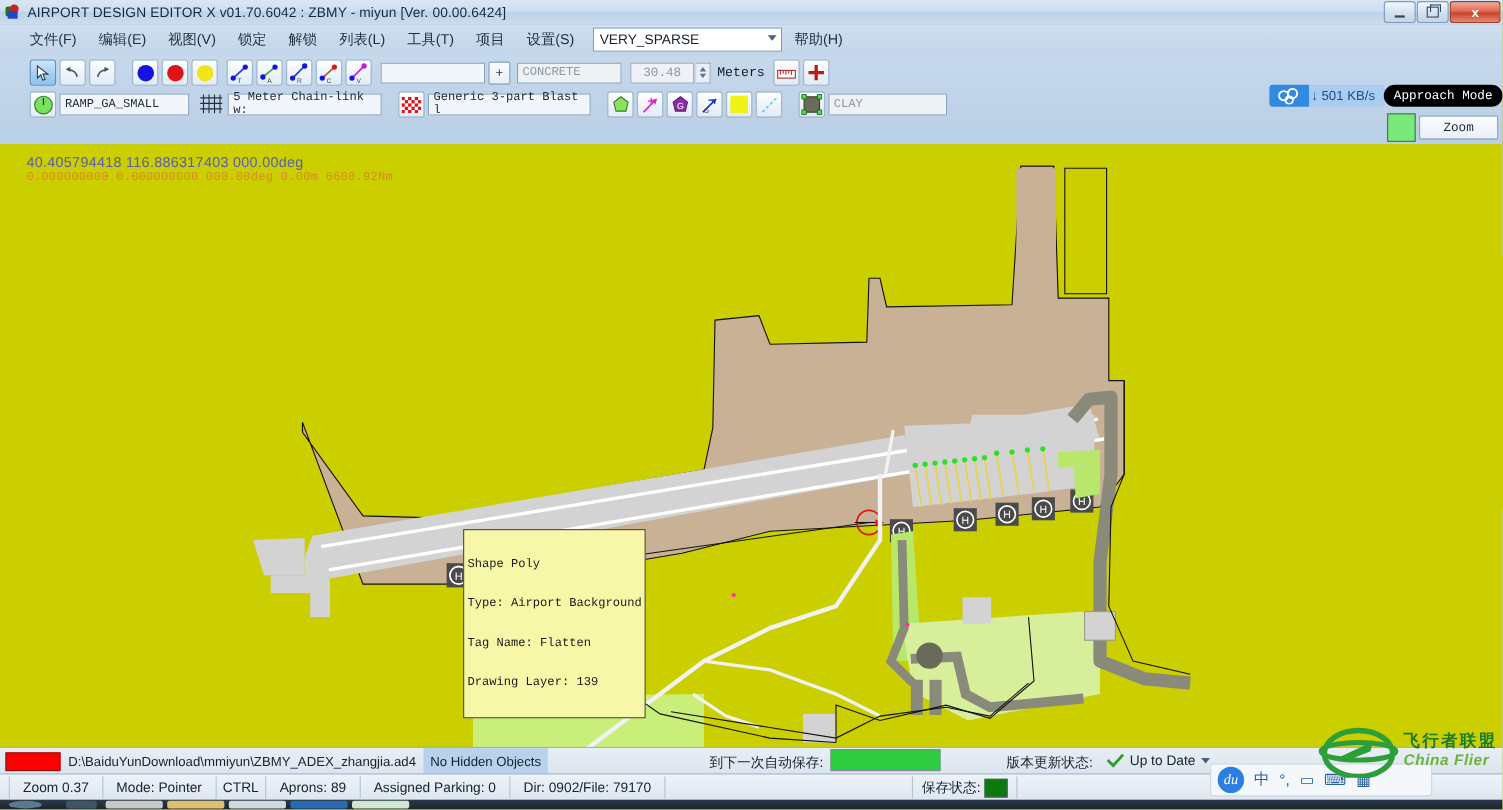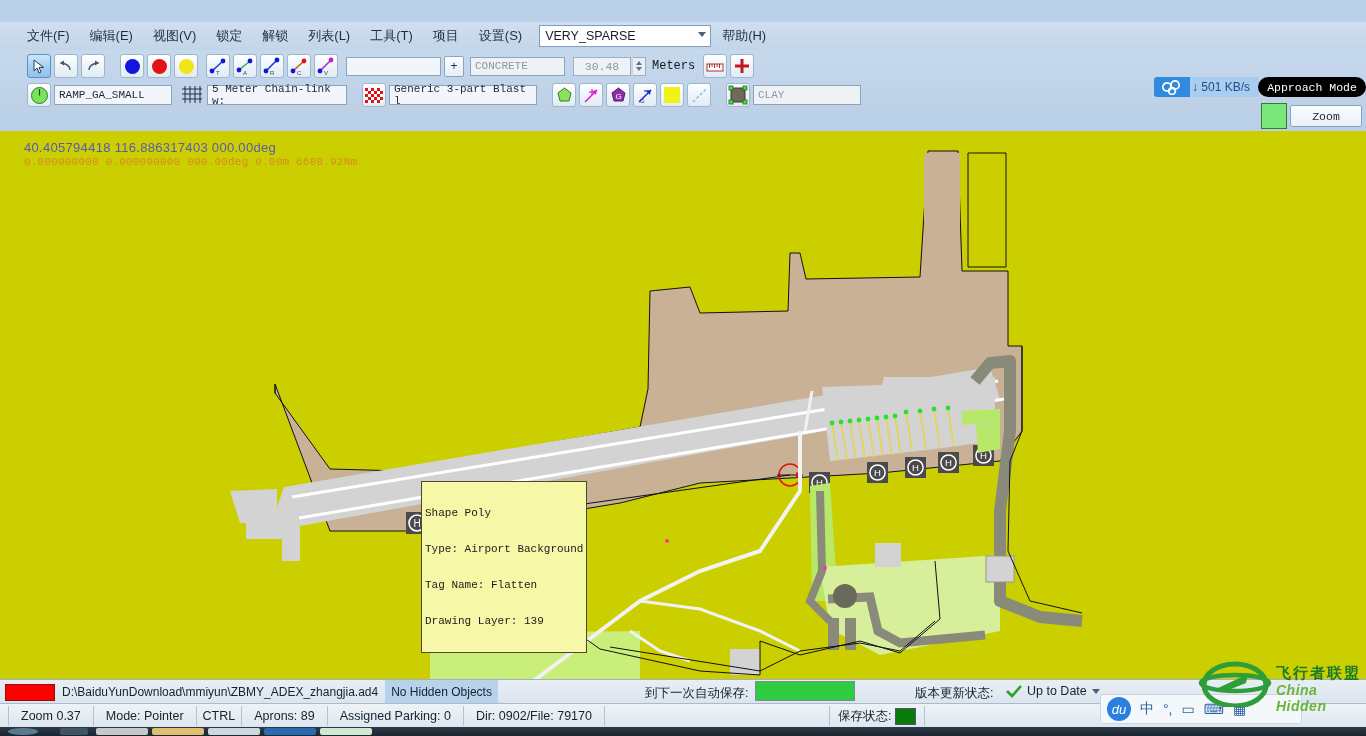--- a/index.html
+++ b/index.html
@@ -176,39 +176,56 @@
   .savestate{display:flex;align-items:center;gap:4px;padding:0 8px;}
   .savesq{width:19px;height:15px;background:#0a7a0a;border:1px solid #4a5a66;}
 
   
   .baidu-strip{
     position:absolute;left:1100px;top:694px;width:202px;height:30px;
     background:#f4f8fb;border:1px solid #cbd7e2;border-radius:3px;
     display:flex;align-items:center;gap:9px;padding-left:6px;box-sizing:border-box;
   }
   .du{width:24px;height:24px;border-radius:50%;background:#2a7fe0;color:#fff;font-size:13px;font-style:italic;
-      display:flex;align-items:center;justify-content:center;font-family:Liberation Sans, sans-serif;flex:none;}
+      display:flex;align-items:center;justify-content:center;font-family:Liberation Serif, serif;flex:none;}
   .bd-it{font-size:14px;color:#2a5f9e;}
   .logo{
     position:absolute;left:1196px;top:661px;width:170px;height:46px;
   }
   .logo-txt1{position:absolute;left:80px;top:3px;font-size:15px;font-weight:bold;color:#1b7a2a;letter-spacing:2px;}
   .logo-txt2{position:absolute;left:80px;top:21px;font-size:14px;font-weight:bold;color:#6ab43a;letter-spacing:.5px;font-style:italic;}
 
   .taskbar{
     position:absolute;left:0;top:727px;width:1366px;height:9px;
     background:linear-gradient(to bottom,#2b3a46,#1b2530);
   }
   .tb-ico{position:absolute;top:1px;height:7px;border-radius:2px;background:#3e5566;}
 </style>
 </head>
 <body>
 
 <div id="app">
 
+  <div class="titlebar">
+    <div class="title-ico">
+      <div class="b1"></div>
+        <div class="b2"></div>
+        <div class="b3"></div>
+    </div>
+    <div class="title-text">AIRPORT DESIGN EDITOR X  v01.70.6042 : ZBMY - miyun [Ver. 00.00.6424]</div>
+    <div class="winbtns">
+      <div class="wbtn">
+          <span class="mini"></span>
+        </div>
+      <div class="wbtn">
+          <span class="sq"></span>
+        </div>
+      <div class="wbtn close">x</div>
+    </div>
+  </div>
 
   <div class="menubar">
     <div class="menu-item">文件(F)</div>
     <div class="menu-item">编辑(E)</div>
     <div class="menu-item">视图(V)</div>
     <div class="menu-item">锁定</div>
     <div class="menu-item">解锁</div>
     <div class="menu-item">列表(L)</div>
     <div class="menu-item">工具(T)</div>
     <div class="menu-item">项目</div>
@@ -654,21 +671,21 @@
     <div class="bd-it">▦</div>
   </div>
 
   <div class="logo">
     <svg width="78" height="46" viewBox="0 0 78 46" style="position:absolute;left:0;top:0;">
       <ellipse cx="39" cy="24" rx="31" ry="21" fill="none" stroke="#2e9e3a" stroke-width="5"></ellipse>
       <ellipse cx="39" cy="22" rx="34" ry="8" fill="none" stroke="#2e9e3a" stroke-width="4.5"></ellipse>
       <path d="M20 28 L52 13 L50 22 L30 30 Z" fill="#2e9e3a"></path>
     </svg>
     <div class="logo-txt1">飞行者联盟</div>
-    <div class="logo-txt2">China Hidden</div>
+    <div class="logo-txt2">China Flier</div>
   </div>
 
   <div class="taskbar">
     <div class="tb-ico" style="left:8px;width:30px;background:#5a7a90;border-radius:50%;"></div>
     <div class="tb-ico" style="left:60px;width:28px;"></div>
     <div class="tb-ico" style="left:96px;width:52px;background:#c8c8c8;"></div>
     <div class="tb-ico" style="left:152px;width:52px;background:#e0c070;"></div>
     <div class="tb-ico" style="left:208px;width:52px;background:#cfd8e0;"></div>
     <div class="tb-ico" style="left:264px;width:52px;background:#2a6ab0;"></div>
     <div class="tb-ico" style="left:320px;width:52px;background:#cfe8cf;"></div>

